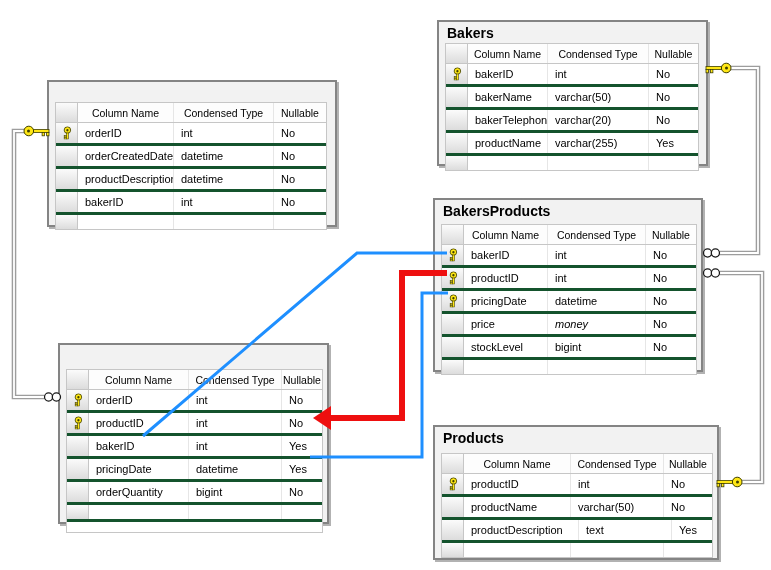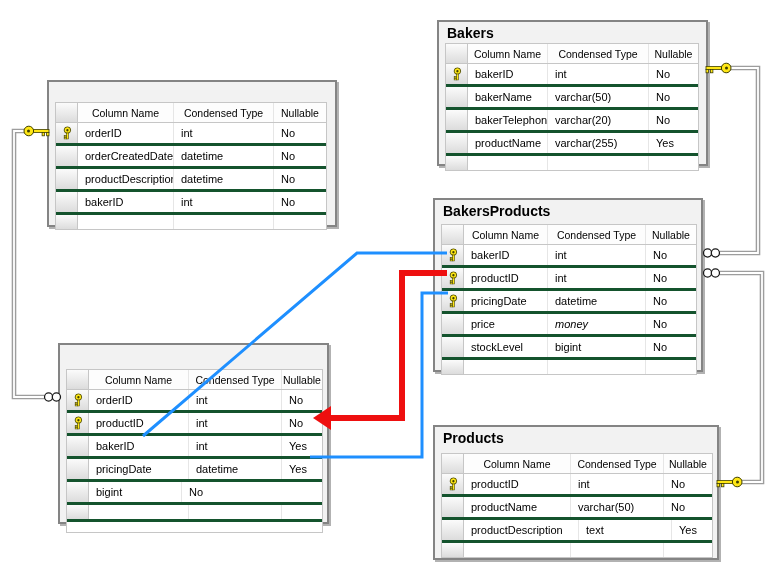--- a/index.html
+++ b/index.html
@@ -239,20 +239,21 @@
           <div class="cell tcell" style="width: 40px;">Yes</div>
         </div>
         <div class="grow" style="height: 20px;">
           <div class="cell selcell" style="width: 22px;"></div>
           <div class="cell tcell" style="width: 100px;">pricingDate</div>
           <div class="cell tcell" style="width: 93px;">datetime</div>
           <div class="cell tcell" style="width: 40px;">Yes</div>
         </div>
         <div class="grow" style="height: 20px;">
           <div class="cell selcell" style="width: 22px;"></div>
+          <div class="cell tcell" style="width: 100px;">orderQuantity</div>
           <div class="cell tcell" style="width: 93px;">bigint</div>
           <div class="cell tcell" style="width: 40px;">No</div>
         </div>
         <div class="grow" style="height: 14px;">
           <div class="cell selcell" style="width: 22px;"></div>
           <div class="cell " style="width: 100px;"></div>
           <div class="cell " style="width: 93px;"></div>
           <div class="cell " style="width: 40px;"></div>
         </div>
         <div style="height: 10px;"></div>

